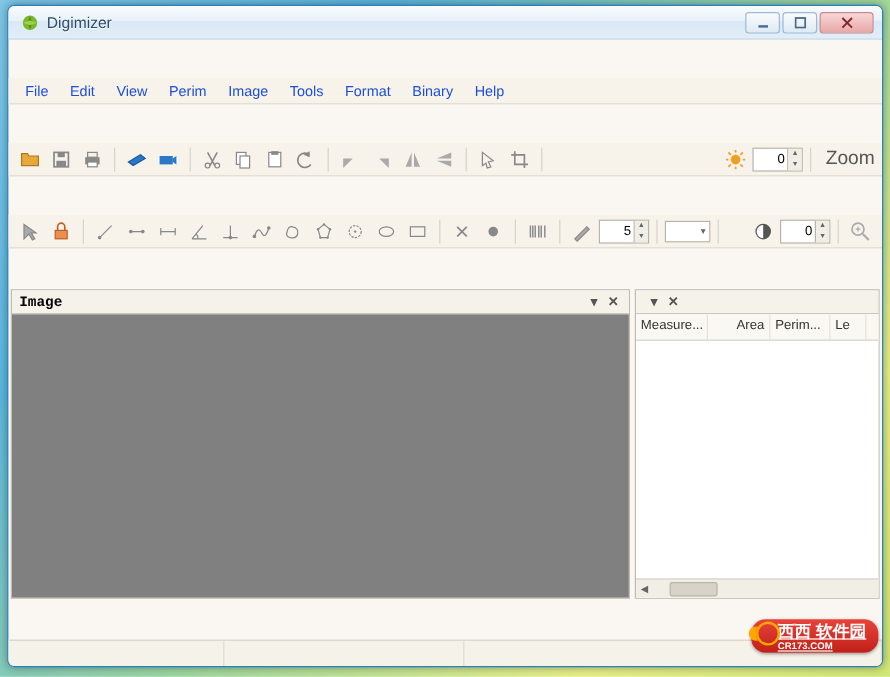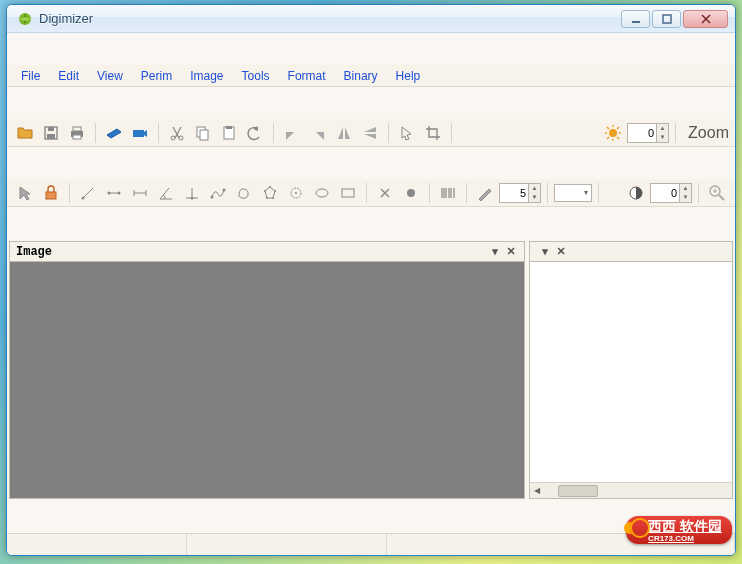--- a/index.html
+++ b/index.html
@@ -439,20 +439,26 @@
         <div class="image-canvas"></div>
       </div>
     </div>
 
     <div class="panel meas-panel">
       <div class="panel-header">
         <span class="ctrl">▾</span>
         <span class="ctrl">✕</span>
       </div>
       <div class="panel-body meas-table">
+        <div class="meas-headers">
+          <div class="col-head" style="width:60px">Measure...</div>
+          <div class="col-head" style="width:52px;text-align:right">Area</div>
+          <div class="col-head" style="width:50px">Perim...</div>
+          <div class="col-head" style="width:30px">Le</div>
+        </div>
         <div class="meas-rows"></div>
         <div class="meas-scrollbar">
           <span class="sb-arrow">◀</span>
           <div class="sb-thumb"></div>
         </div>
       </div>
     </div>
   </div>
 
   <div class="statusbar">

